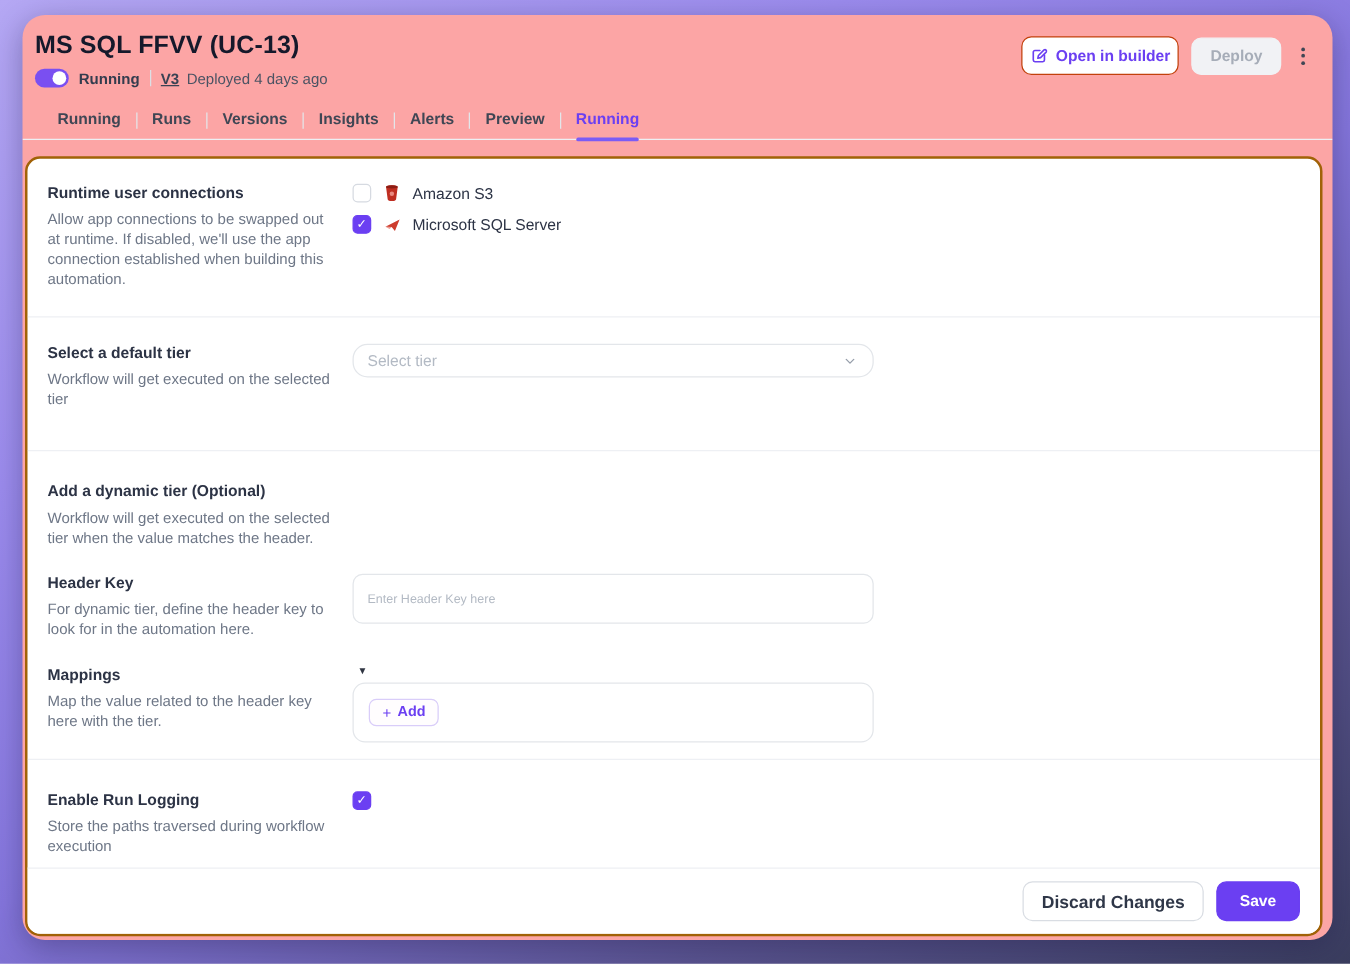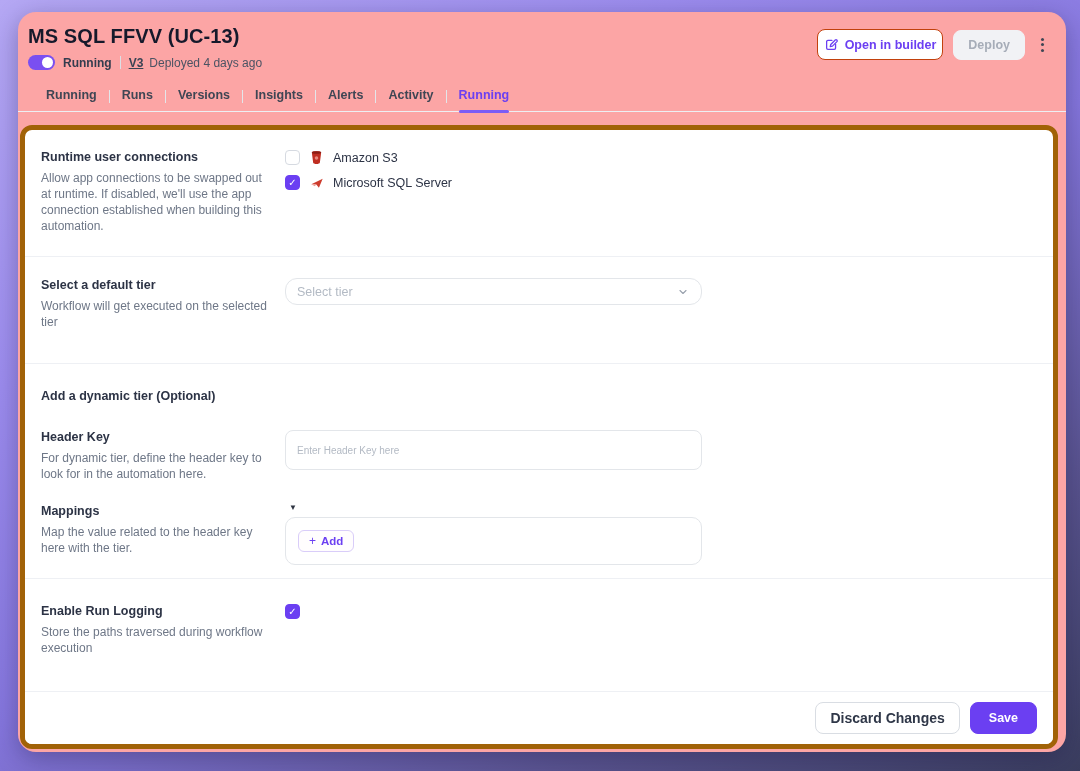--- a/index.html
+++ b/index.html
@@ -37,21 +37,21 @@
   .btn-deploy { background: #f1f2f5; border: 1px solid #f1f2f5; color: #a6adb8; font-weight: 600; padding: 7px 14px; cursor: default; }
   .kebab { display: flex; flex-direction: column; gap: 2.5px; padding: 4px 6px; cursor: pointer; }
   .kebab i { width: 3px; height: 3px; border-radius: 50%; background: #3f4654; }
   
   .tabs-row { display: flex; align-items: center; margin-top: 12px; padding: 0 12px 0 28px; border-bottom: 1px solid #edeff3; height: 30px; }
   .tab { position: relative; font-size: 12.5px; font-weight: 600; color: #3f4654; padding: 6px 0 10px; cursor: pointer; white-space: nowrap; }
   .tab.active { color: #6b3ff2; font-weight: 700; }
   .tab.active::after { content: ""; position: absolute; left: 0; right: 0; bottom: -1px; height: 2.5px; border-radius: 2px; background: #7b5cf5; }
   .tab-sep { width: 1px; height: 13px; background: #e3e6ea; margin: 0 12px; flex: 0 0 auto; }
   
-  .card { flex: 1; margin: 13px 8px 3px 2px; border: 5px solid #a16207; border-radius: 12px; display: flex; flex-direction: column; overflow: hidden; background: #fff; }
+  .card { flex: 1; margin: 13px 8px 3px 2px; border: 2px solid #a16207; border-radius: 12px; display: flex; flex-direction: column; overflow: hidden; background: #fff; }
   .card-body { flex: 1; overflow: hidden; }
   .row { display: flex; padding-left: 16px; padding-right: 16px; }
   .label-col { width: 244px; flex: 0 0 auto; padding-right: 12px; }
   .label-col h3 { font-size: 12.5px; font-weight: 700; color: #2c3345; margin-bottom: 6px; }
   .label-col p { font-size: 12px; line-height: 16px; color: #6e7787; }
   .control-col { flex: 1; }
   .divided { border-bottom: 1px solid #eef0f4; }
   .row-runtime { padding-top: 20px; padding-bottom: 22px; }
   .row-tier { padding-top: 21px; padding-bottom: 33px; }
   .row-dynamic { padding-top: 25px; padding-bottom: 6px; }
@@ -121,21 +121,21 @@
     <div class="tab">Running</div>
     <span class="tab-sep"></span>
     <div class="tab">Runs</div>
     <span class="tab-sep"></span>
     <div class="tab">Versions</div>
     <span class="tab-sep"></span>
     <div class="tab">Insights</div>
     <span class="tab-sep"></span>
     <div class="tab">Alerts</div>
     <span class="tab-sep"></span>
-    <div class="tab">Activity</div>
+    <div class="tab">Preview</div>
     <span class="tab-sep"></span>
     <div class="tab active">Running</div>
   </div>
 
   <div class="card">
     <div class="card-body">
 
       <div class="row row-runtime divided">
         <div class="label-col">
           <h3>Runtime user connections</h3>
@@ -179,20 +179,21 @@
                   <polyline points="6 9 12 15 18 9"></polyline>
                 </svg>
             </span>
           </div>
         </div>
       </div>
 
       <div class="row row-dynamic">
         <div class="label-col">
           <h3>Add a dynamic tier (Optional)</h3>
+          <p>Workflow will get executed on the selected tier when the value matches the header.</p>
         </div>
         <div class="control-col"></div>
       </div>
 
       <div class="row row-headerkey">
         <div class="label-col">
           <h3>Header Key</h3>
           <p>For dynamic tier, define the header key to look for in the automation here.</p>
         </div>
         <div class="control-col">

